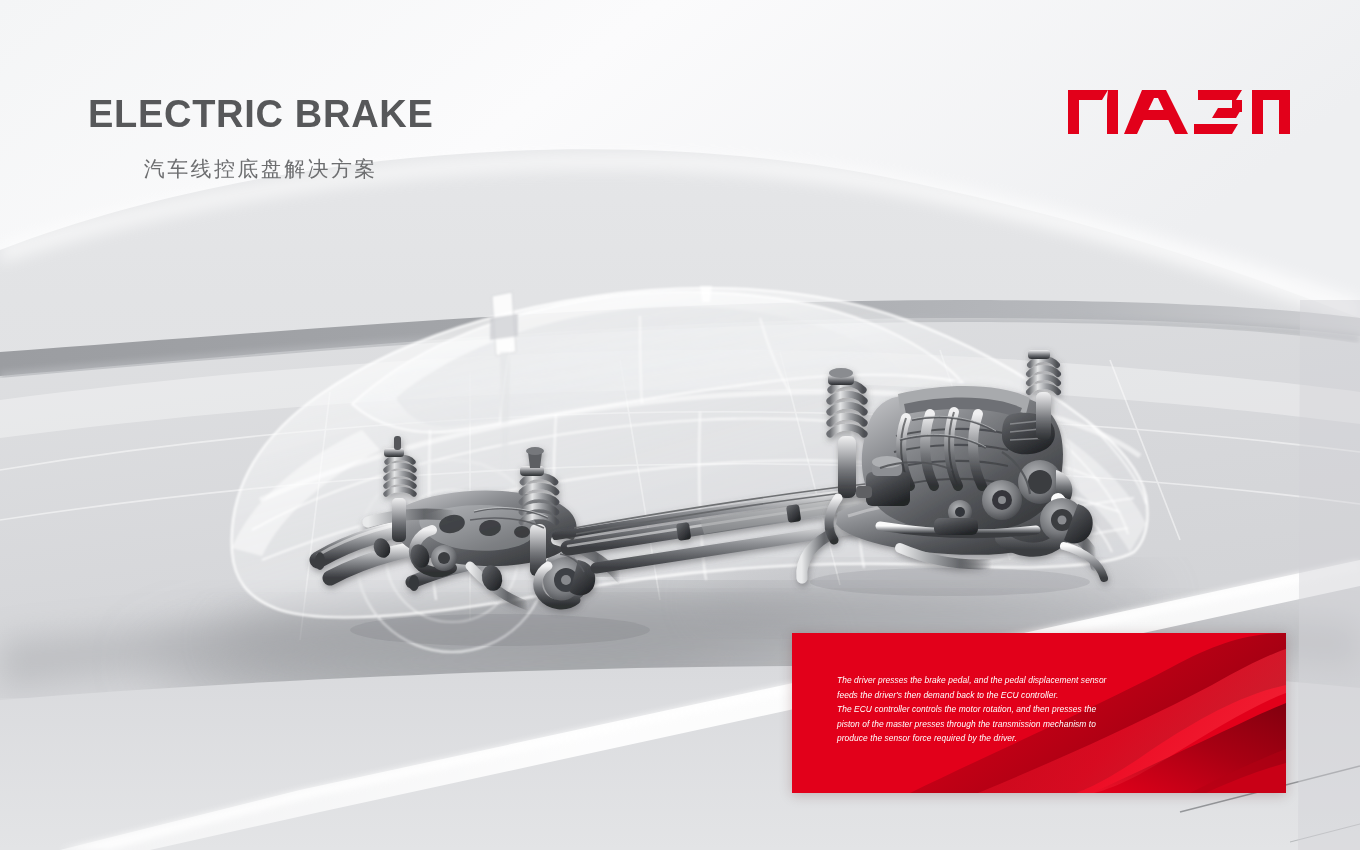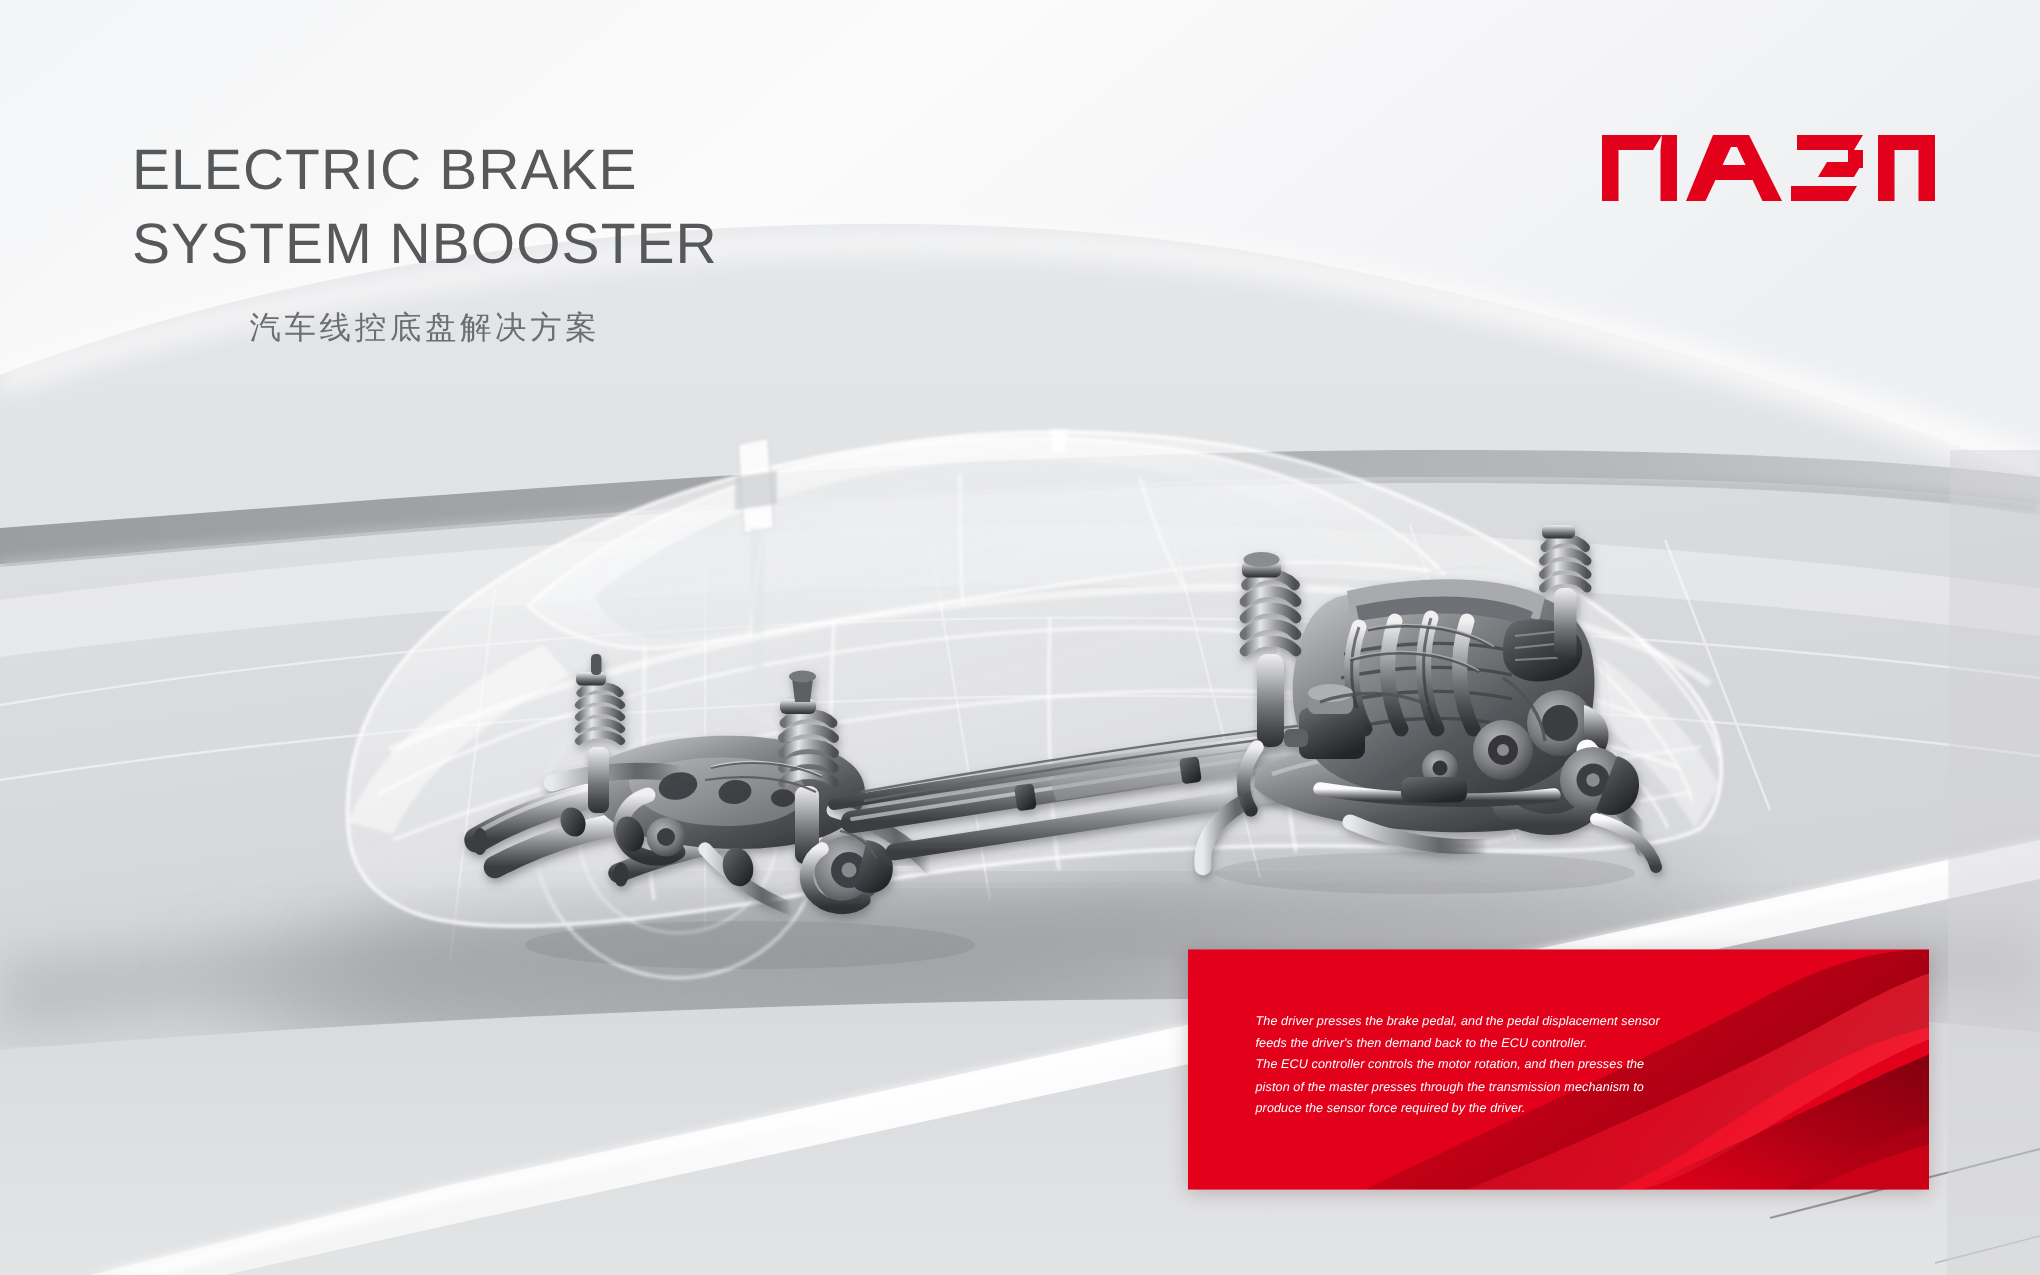--- a/index.html
+++ b/index.html
@@ -19,21 +19,21 @@
   svg.layer { display:block; }
 
   
   #headline {
     position:absolute; left:88px; top:90px;
     z-index:40;
   }
   #headline .line {
     font-size:38px;
     letter-spacing:0.7px;
-    font-weight:400;
+    font-weight:700;
     color:#57585a;
     line-height:49px;
     white-space:nowrap;
   }
   #subtitle {
     margin-top:16px;
     font-size:21px;
     letter-spacing:2.4px;
     color:#6d6e70;
     white-space:nowrap;
@@ -542,21 +542,20 @@
     </g>
 
     <g opacity="0.1">
       <ellipse cx="500" cy="630" rx="150" ry="16" fill="#3c3e42"></ellipse>
       <ellipse cx="950" cy="582" rx="140" ry="14" fill="#3c3e42"></ellipse>
     </g>
   </svg>
 
   <div id="headline">
     <div class="line">ELECTRIC BRAKE</div>
-    <div class="line">SYSTEM NBOOSTER</div>
     <div id="subtitle">汽车线控底盘解决方案</div>
   </div>
 
   <svg id="logo" viewBox="0 0 226 52" preserveAspectRatio="xMidYMid meet">
     <g fill="#e2001a">
 
       <path d="M2,52 L2,8 L42,8 L36,18 L13,18 L13,52 Z"></path>
       <path d="M42,8 L52,8 L52,52 L41,52 L41,18 Z"></path>
 
       <path d="M76,8 L100,8 L122,52 L109,52 L92,16 L88,16 L71,52 L58,52 Z"></path>

